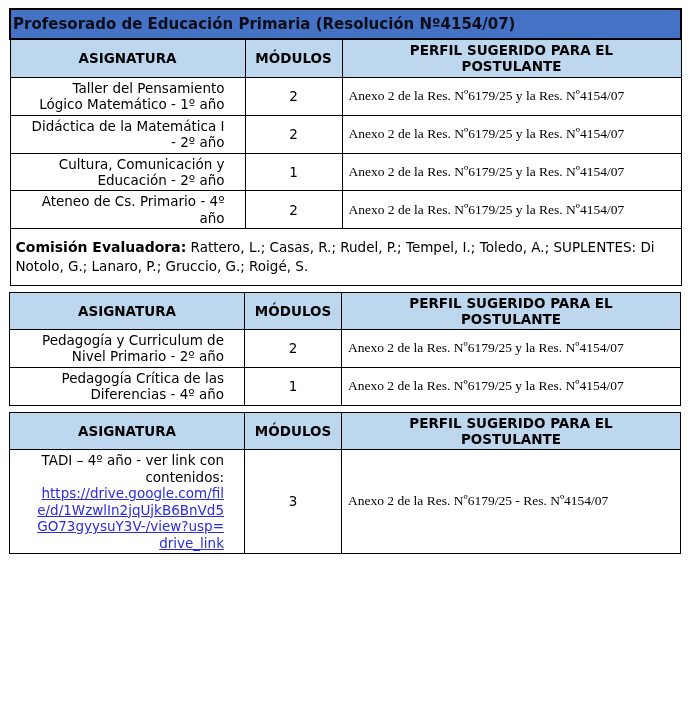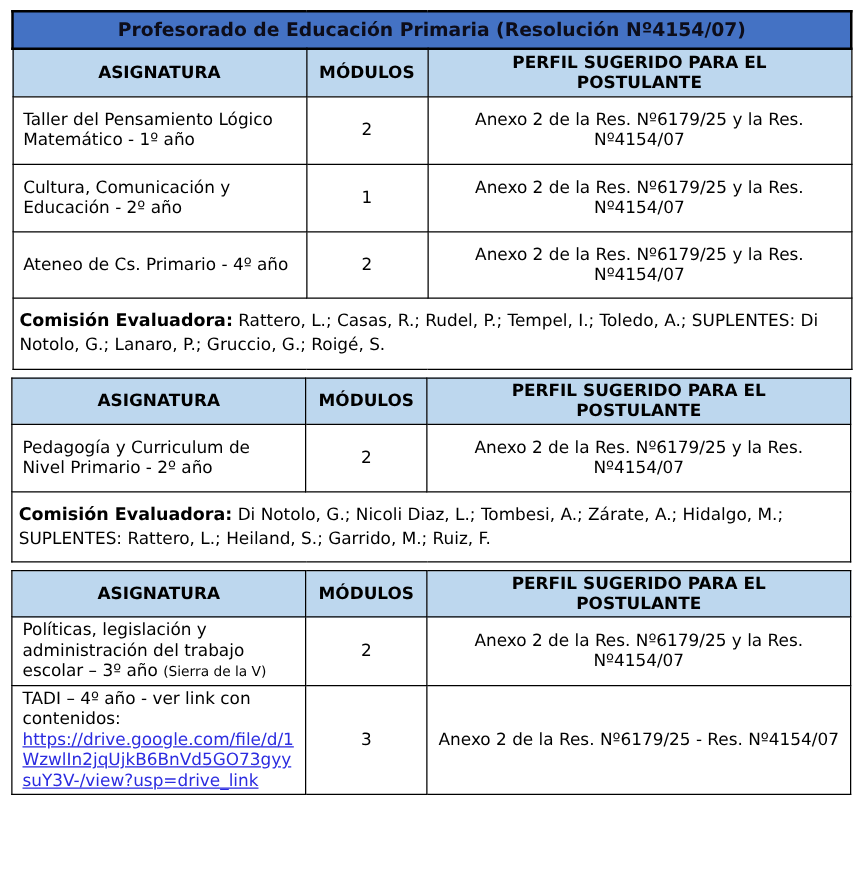--- a/index.html
+++ b/index.html
@@ -6,27 +6,27 @@
     --title-bg:#4472C4; --title-fg:#0d0d1a; --header-bg:#BDD7EE;
     --border:#000000; --link:#2b2be0;
   }
   html,body{margin:0;padding:0;background:#ffffff;}
   body{width:689px;height:713px;font-family:"DejaVu Sans","Liberation Sans",sans-serif;color:#000;}
   .wrap{padding:8px 9px;}
   table{border-collapse:collapse;width:671px;table-layout:fixed;margin:0 0 6px 0;}
   col.c-asig{width:235px;} col.c-mod{width:97px;} col.c-perfil{width:339px;}
   td,th{border:1.5px solid var(--border);vertical-align:middle;}
   .title-cell{background:var(--title-bg);color:var(--title-fg);font-weight:bold;
-    text-align:center;font-size:15px;padding:5px 2px;border:2px solid var(--border);}
+    font-size:15px;padding:5px 2px;border:2px solid var(--border);}
   th{background:var(--header-bg);font-size:13.5px;font-weight:bold;text-align:center;padding:2px;line-height:1.2;}
   th .wrap-limit{display:inline-block;max-width:245px;}
   td{font-size:13.5px;line-height:1.22;}
-  td.asig{text-align:left;padding:2px 8px;}
+  td.asig{text-align:right;padding:2px 20px;}
   td.mod{text-align:center;padding:2px;}
-  td.perfil{text-align:center;padding:10px 6px;}
+  td.perfil{text-align:left;padding:10px 6px;font-family:Liberation Serif, serif;}
   td.comision{padding:9px 5px;line-height:1.35;}
   td.comision b{font-size:14px;}
   a.drive{color:var(--link);text-decoration:underline;word-break:break-all;display:block;}
   .small-note{font-size:11px;}
 </style>
 </head>
 <body>
 
 <div class="wrap">
     <table>
@@ -39,20 +39,25 @@
         <tr>
           <td colspan="3" class="title-cell">Profesorado de Educación Primaria (Resolución Nº4154/07)</td>
         </tr>
         <tr>
           <th>ASIGNATURA</th>
           <th>MÓDULOS</th>
           <th><span class="wrap-limit">PERFIL SUGERIDO PARA EL POSTULANTE</span></th>
         </tr>
         <tr>
           <td class="asig"><span>Taller del Pensamiento Lógico Matemático - 1º año</span></td>
+          <td class="mod">2</td>
+          <td class="perfil">Anexo 2 de la Res. Nº6179/25 y la Res. Nº4154/07</td>
+        </tr>
+        <tr>
+          <td class="asig"><span>Didáctica de la Matemática I - 2º año</span></td>
           <td class="mod">2</td>
           <td class="perfil">Anexo 2 de la Res. Nº6179/25 y la Res. Nº4154/07</td>
         </tr>
         <tr>
           <td class="asig"><span>Cultura, Comunicación y Educación - 2º año</span></td>
           <td class="mod">1</td>
           <td class="perfil">Anexo 2 de la Res. Nº6179/25 y la Res. Nº4154/07</td>
         </tr>
         <tr>
           <td class="asig"><span>Ateneo de Cs. Primario - 4º año</span></td>
@@ -75,41 +80,38 @@
           <th>ASIGNATURA</th>
           <th>MÓDULOS</th>
           <th><span class="wrap-limit">PERFIL SUGERIDO PARA EL POSTULANTE</span></th>
         </tr>
         <tr>
           <td class="asig"><span>Pedagogía y Curriculum de Nivel Primario - 2º año</span></td>
           <td class="mod">2</td>
           <td class="perfil">Anexo 2 de la Res. Nº6179/25 y la Res. Nº4154/07</td>
         </tr>
         <tr>
-          <td colspan="3" class="comision"><b>Comisión Evaluadora:</b><span> Di Notolo, G.; Nicoli Diaz, L.; Tombesi, A.; Zárate, A.; Hidalgo, M.; SUPLENTES: Rattero, L.; Heiland, S.; Garrido, M.; Ruiz, F.</span></td>
+          <td class="asig"><span>Pedagogía Crítica de las Diferencias - 4º año</span></td>
+          <td class="mod">1</td>
+          <td class="perfil">Anexo 2 de la Res. Nº6179/25 y la Res. Nº4154/07</td>
         </tr>
       </tbody>
     </table>
     <table>
       <colgroup>
         <col class="c-asig">
         <col class="c-mod">
         <col class="c-perfil">
       </colgroup>
       <tbody>
         <tr>
           <th>ASIGNATURA</th>
           <th>MÓDULOS</th>
           <th><span class="wrap-limit">PERFIL SUGERIDO PARA EL POSTULANTE</span></th>
         </tr>
         <tr>
-          <td class="asig"><span>Políticas, legislación y administración del trabajo escolar – 3º año </span><span class="small-note">(Sierra de la V)</span></td>
-          <td class="mod">2</td>
-          <td class="perfil">Anexo 2 de la Res. Nº6179/25 y la Res. Nº4154/07</td>
-        </tr>
-        <tr>
           <td class="asig"><span>TADI – 4º año - ver link con contenidos:</span><a class="drive" href="#">https://drive.google.com/file/d/1WzwlIn2jqUjkB6BnVd5GO73gyysuY3V-/view?usp=drive_link</a></td>
           <td class="mod">3</td>
           <td class="perfil">Anexo 2 de la Res. Nº6179/25 - Res. Nº4154/07</td>
         </tr>
       </tbody>
     </table>
   </div>
 
 </body></html>

